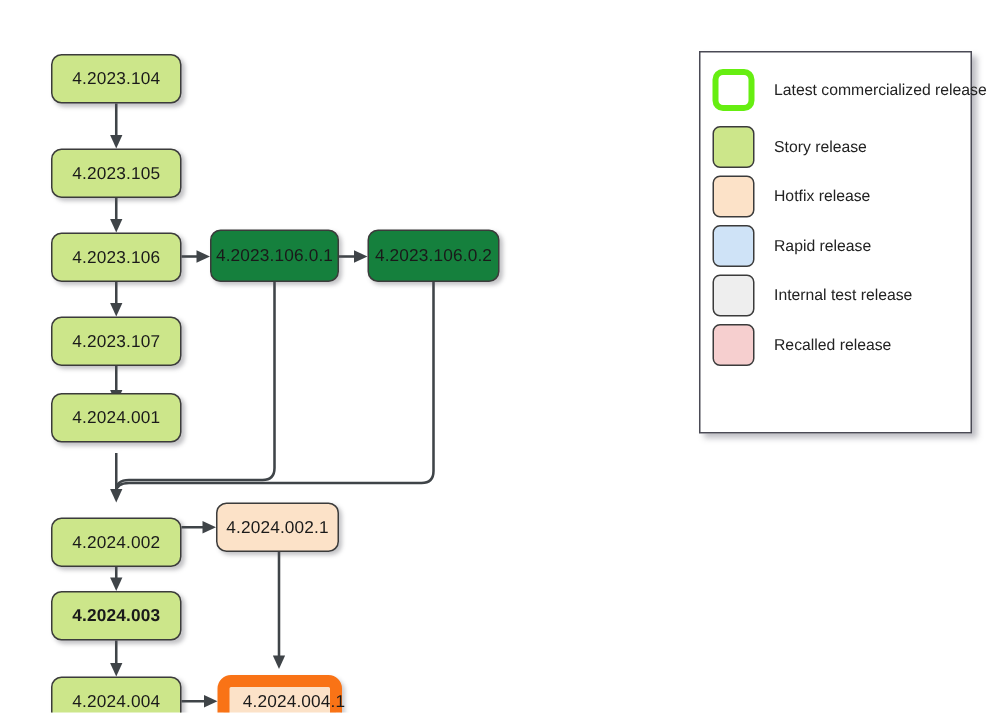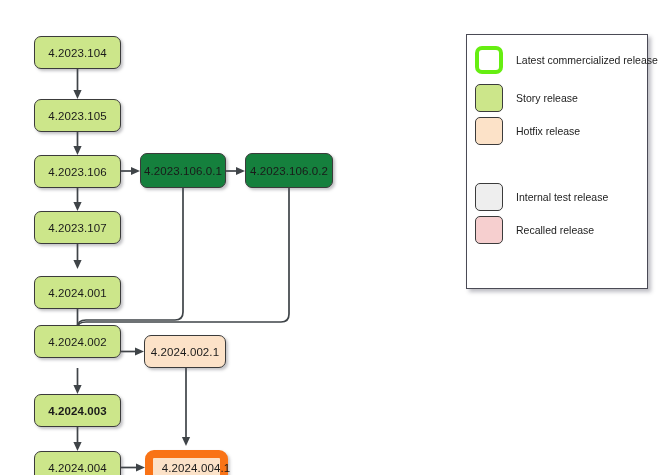--- a/index.html
+++ b/index.html
@@ -141,22 +141,22 @@
     <g>
       <path d="M121,447.5 L137,447.5"></path>
         <polygon points="145,447.5 136,443.4 136,451.6"></polygon>
     </g>
   </svg>
 
   <div class="node story" style="left:34px;top:16px;width:87px;height:33px;">4.2023.104</div>
   <div class="node story" style="left:34px;top:79px;width:87px;height:33px;">4.2023.105</div>
   <div class="node story" style="left:34px;top:135px;width:87px;height:33px;">4.2023.106</div>
   <div class="node story" style="left:34px;top:191px;width:87px;height:33px;">4.2023.107</div>
-  <div class="node story" style="left:34px;top:256px;width:87px;height:33px;">4.2024.001</div>
-  <div class="node story" style="left:34px;top:305px;width:87px;height:33px;">4.2024.002</div>
+  <div class="node story" style="left:34px;top:242px;width:87px;height:33px;">4.2024.001</div>
+  <div class="node story" style="left:34px;top:325px;width:87px;height:33px;">4.2024.002</div>
   <div class="node story" style="left:34px;top:374px;width:87px;height:33px;font-weight:bold;">4.2024.003</div>
   <div class="node story" style="left:34px;top:431px;width:87px;height:33px;">4.2024.004</div>
 
   <div class="node rapid" style="left:140px;top:133px;width:86px;height:35px;">4.2023.106.0.1</div>
   <div class="node rapid" style="left:245px;top:133px;width:88px;height:35px;">4.2023.106.0.2</div>
 
   <div class="node hotfix" style="left:144px;top:315px;width:82px;height:33px;">4.2024.002.1</div>
   <div class="node hotfix latest" style="left:145px;top:430px;width:83px;height:35px;">4.2024.004.1</div>
 
   <div id="legend">
@@ -165,20 +165,24 @@
       <span class="legend-label">Latest commercialized release</span>
     </div>
     <div class="legend-row" style="top:48px;">
       <span class="swatch story" style="background:#cce68a;"></span>
       <span class="legend-label">Story release</span>
     </div>
     <div class="legend-row" style="top:81px;">
       <span class="swatch hotfix" style="background:#fce2c8;"></span>
       <span class="legend-label">Hotfix release</span>
     </div>
+    <div class="legend-row" style="top:114px;">
+      <span class="swatch rapid" style="background:#cfe3f7;"></span>
+      <span class="legend-label">Rapid release</span>
+    </div>
     <div class="legend-row" style="top:180px;">
       <span class="swatch recalled" style="background:#f6cfcf;"></span>
       <span class="legend-label">Recalled release</span>
     </div>
     <div class="legend-row" style="top:147px;">
       <span class="swatch internal" style="background:#eeeeee;"></span>
       <span class="legend-label">Internal test release</span>
     </div>
   </div>
 

